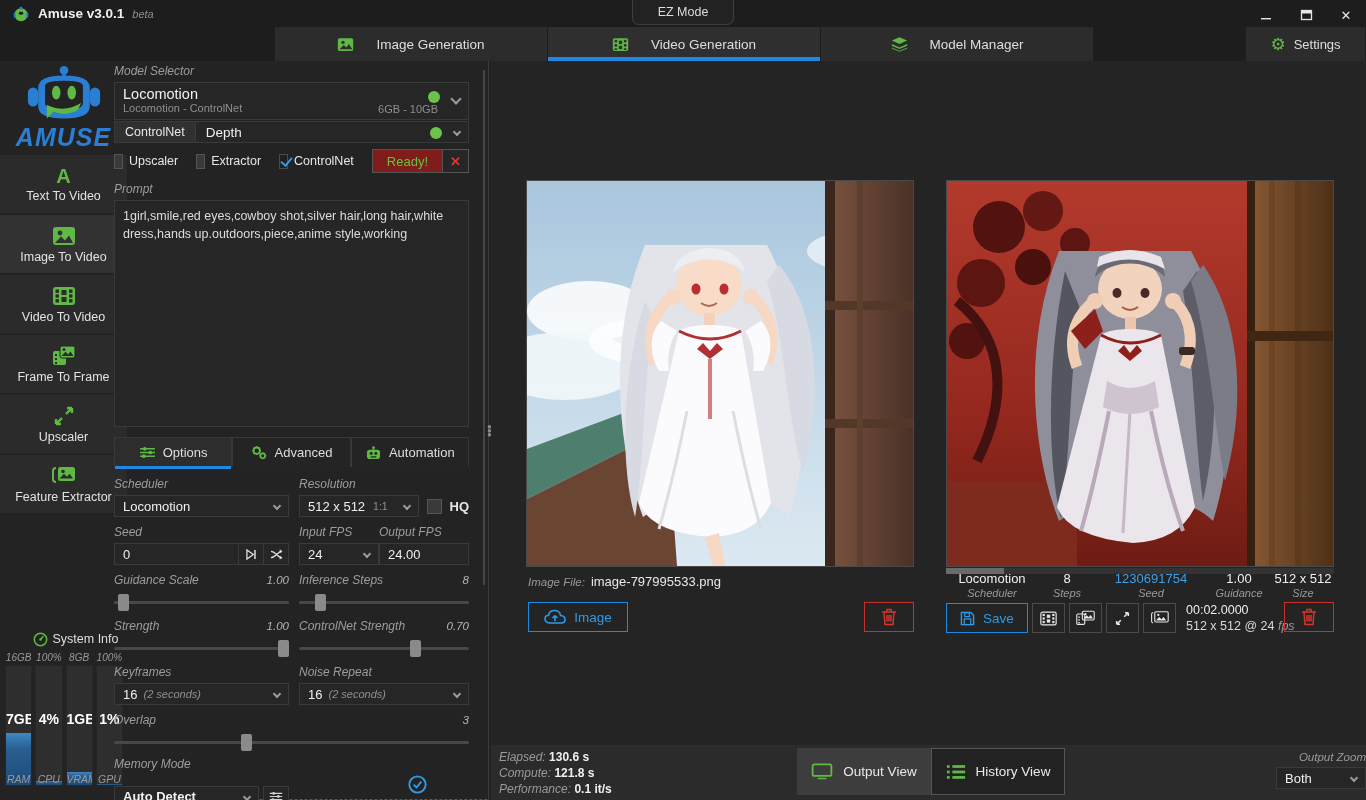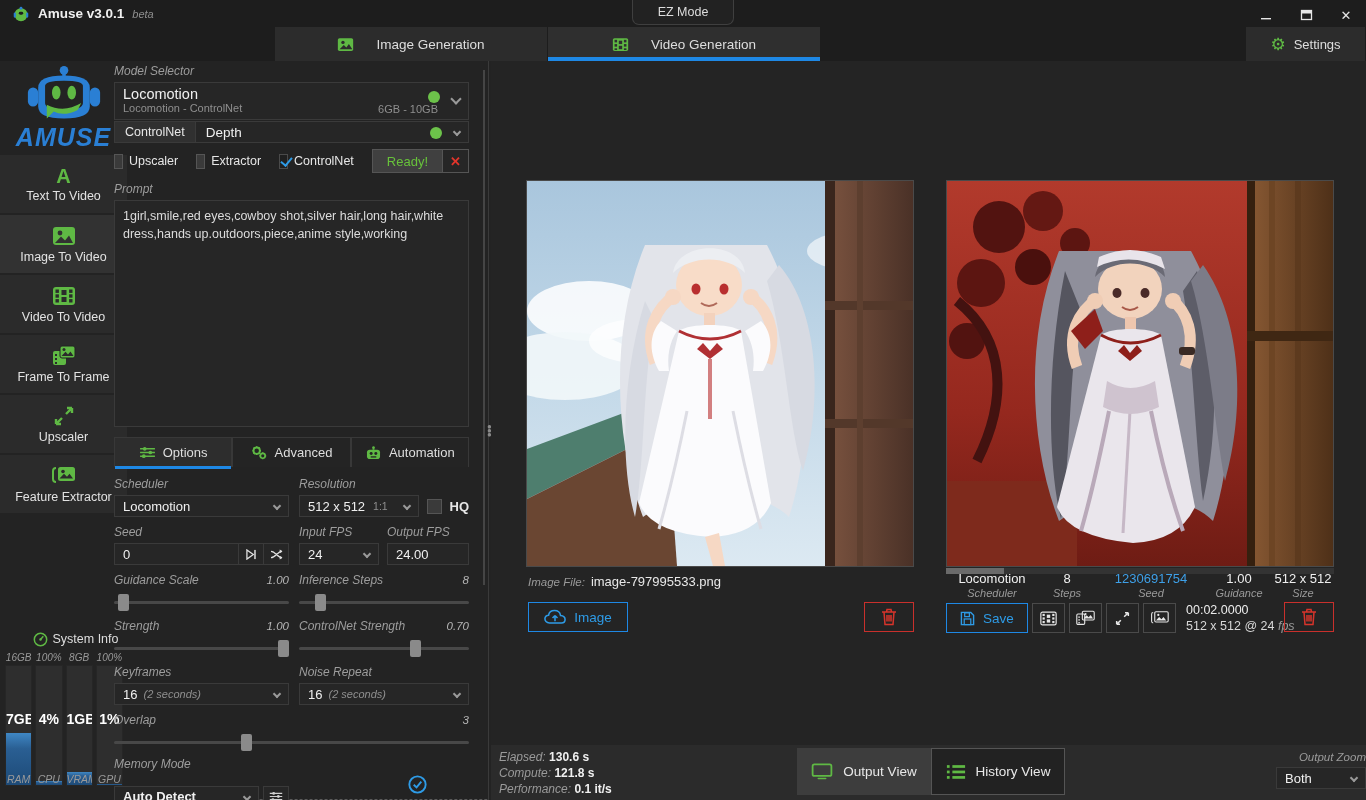--- a/index.html
+++ b/index.html
@@ -71,21 +71,21 @@
   .cnet-val { padding:0 10px; font-size:13.5px; color:#f0f0f0; }
   .cnet-dot { position:absolute; right:26px; top:5px; }
   .cnet-chev { position:absolute; right:8px; top:7px; width:6px; height:6px; }
   .check-row { display:flex; align-items:center; margin-top:6px; height:24px; gap:6px; }
   .cbx { width:15px; height:15px; background:#3a3a3a; border:1px solid #555; }
   .cbx.checked { background:#1f1f1f; border-color:#4a4a4a; position:relative; }
   .cbx.checked::after { content:""; position:absolute; left:3px; top:0px; width:5px; height:9px;
     border-right:2.5px solid #2E9BE6; border-bottom:2.5px solid #2E9BE6; transform:rotate(40deg); }
   .cbx-label { font-size:12.5px; color:#e6e6e6; margin-right:12px; }
   .ready-box { margin-left:auto; display:flex; height:24px; }
-  .ready-txt { border:1px solid #555; background:#404040; display:flex; align-items:center; padding:0 14px; color:#67C23A; font-size:13px; }
+  .ready-txt { border:1px solid #555; background:#7f1d1d; display:flex; align-items:center; padding:0 14px; color:#67C23A; font-size:13px; }
   .ready-x { border:1px solid #555; border-left:none; background:#262626; width:26px; display:flex; align-items:center; justify-content:center;
     color:#E2352B; font-size:13px; font-weight:bold; }
   .prompt-label { margin-top:9px; }
   .prompt-area { width:355px; height:227px; background:#262626; border:1px solid #3a3a3a; resize:none;
     color:#dcdcdc; font-family:"Liberation Sans",sans-serif; font-size:12.5px; padding:6px 8px; line-height:1.45; outline:none; }
 
   .opt-tabs { display:flex; margin-top:6px; height:30px; }
   .opt-tab { flex:1; background:#242424; border:1px solid #383838; border-bottom:none; display:flex; align-items:center;
     justify-content:center; gap:7px; font-size:13px; color:#dedede; position:relative; }
   .opt-tab.active { background:#2d2d2d; }
@@ -219,20 +219,28 @@
             <rect x="3" y="8" width="3" height="3" fill="#2f2f2f"></rect>
             <rect x="3" y="13" width="3" height="2" fill="#2f2f2f"></rect>
           <rect x="14" y="3" width="3" height="3" fill="#2f2f2f"></rect>
             <rect x="14" y="8" width="3" height="3" fill="#2f2f2f"></rect>
             <rect x="14" y="13" width="3" height="2" fill="#2f2f2f"></rect>
           <rect x="8" y="4" width="4" height="4" fill="#2f2f2f"></rect>
             <rect x="8" y="10" width="4" height="4" fill="#2f2f2f"></rect>
         </svg>
         <span>Video Generation</span>
       </div>
+      <div class="main-tab">
+        <svg width="17" height="16" viewBox="0 0 20 18">
+          <path d="M10 1 L19 5 L10 9 L1 5 Z" class="g"></path>
+            <path d="M1 9 L10 13 L19 9 L19 11 L10 15 L1 11 Z" class="g"></path>
+          <path d="M1 13 L10 17 L19 13 L19 14.5 L10 18 L1 14.5 Z" class="g" opacity=".8"></path>
+        </svg>
+        <span>Model Manager</span>
+      </div>
     </div>
     <div class="settings-btn">
       <span class="gear-glyph">⚙</span>
       <span>Settings</span>
     </div>
   </div>
 
   <div class="sidebar">
     <div class="logo-block">
       <svg width="86" height="64" viewBox="0 0 100 74">
@@ -461,21 +469,21 @@
             </div>
             <div class="icon-btn-sm">
               <svg width="13" height="11" viewBox="0 0 14 12">
                   <path d="M1 2.5 C6 2.5 8 9.5 13 9.5 M1 9.5 C6 9.5 8 2.5 13 2.5" fill="none" stroke="#e0e0e0" stroke-width="1.4"></path>
                   <path d="M10.5 0.5 L13.5 2.5 L10.5 4.5 Z" fill="#e0e0e0"></path>
                   <path d="M10.5 7.5 L13.5 9.5 L10.5 11.5 Z" fill="#e0e0e0"></path>
                 </svg>
             </div>
           </div>
         </div>
-        <div class="fcol-r" style="display:flex; gap:8px;">
+        <div class="fcol-r" style="display:flex; ">
           <div style="width:80px;">
             <div class="fld-label">Input FPS</div>
             <div class="dd">
               <span>24</span>
                 <span class="chev"></span>
             </div>
           </div>
           <div style="flex:1;">
             <div class="fld-label">Output FPS</div>
             <input class="txt-input" value="24.00" style="">

